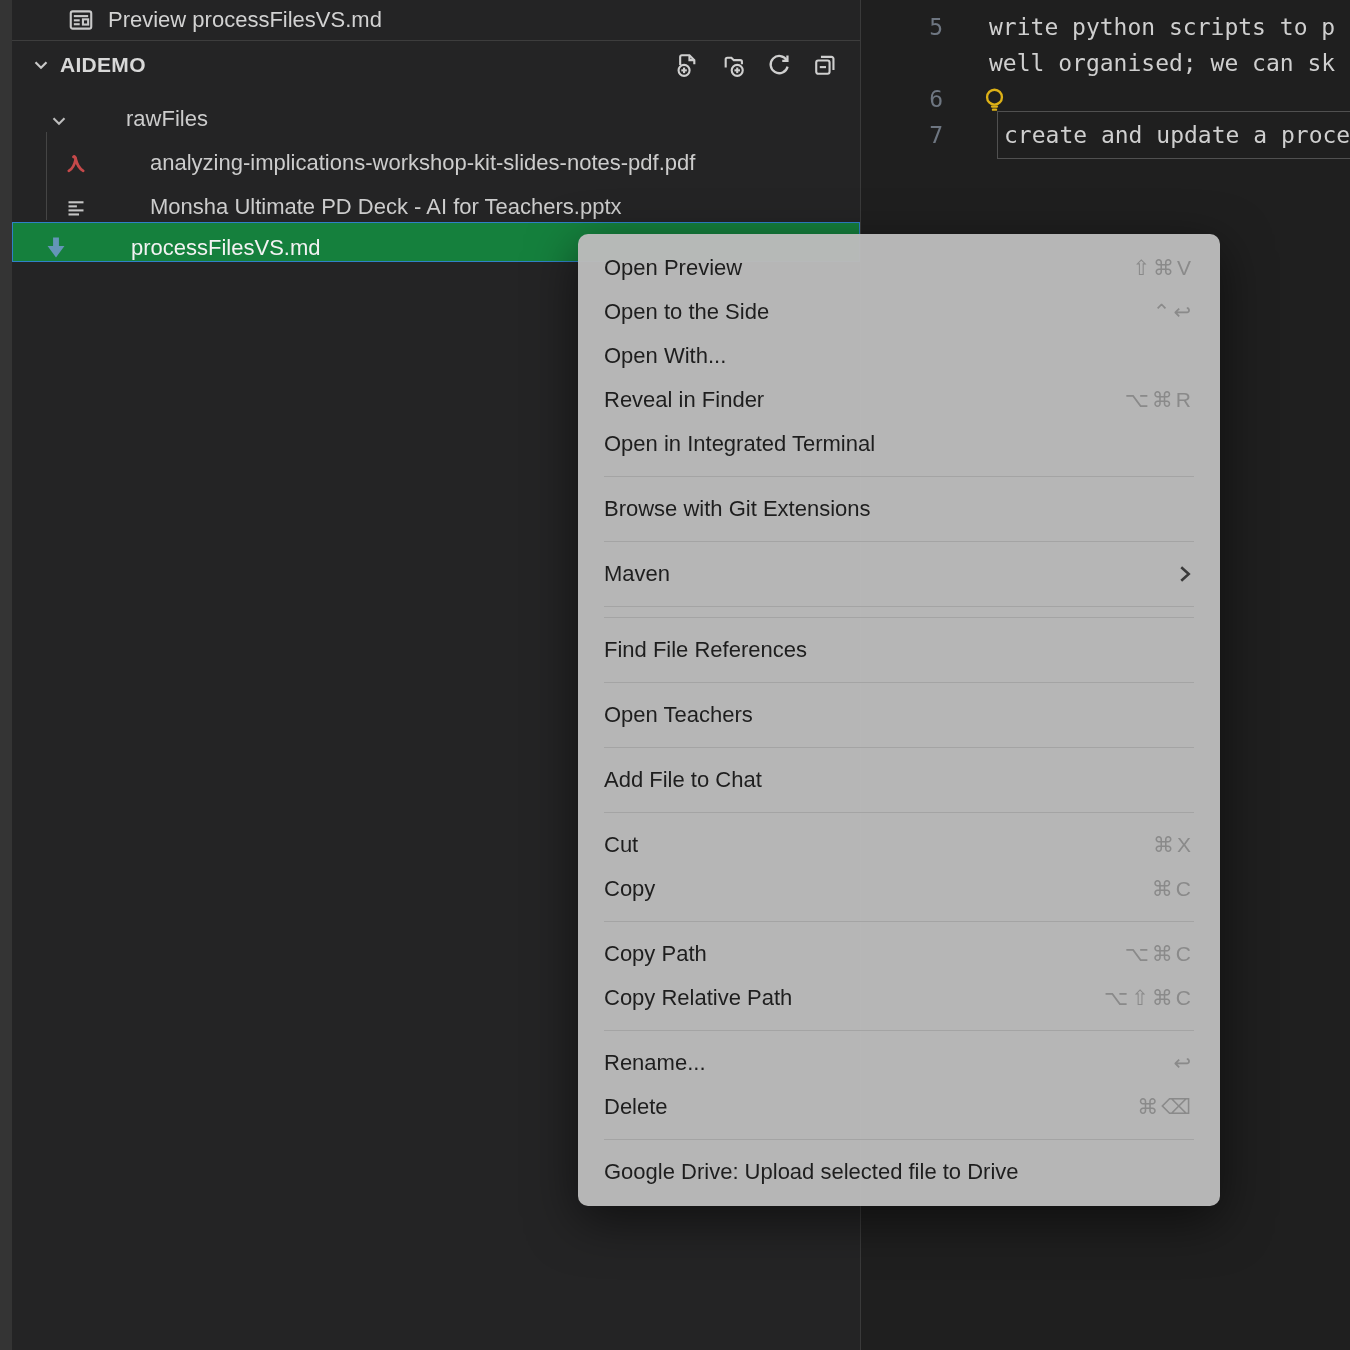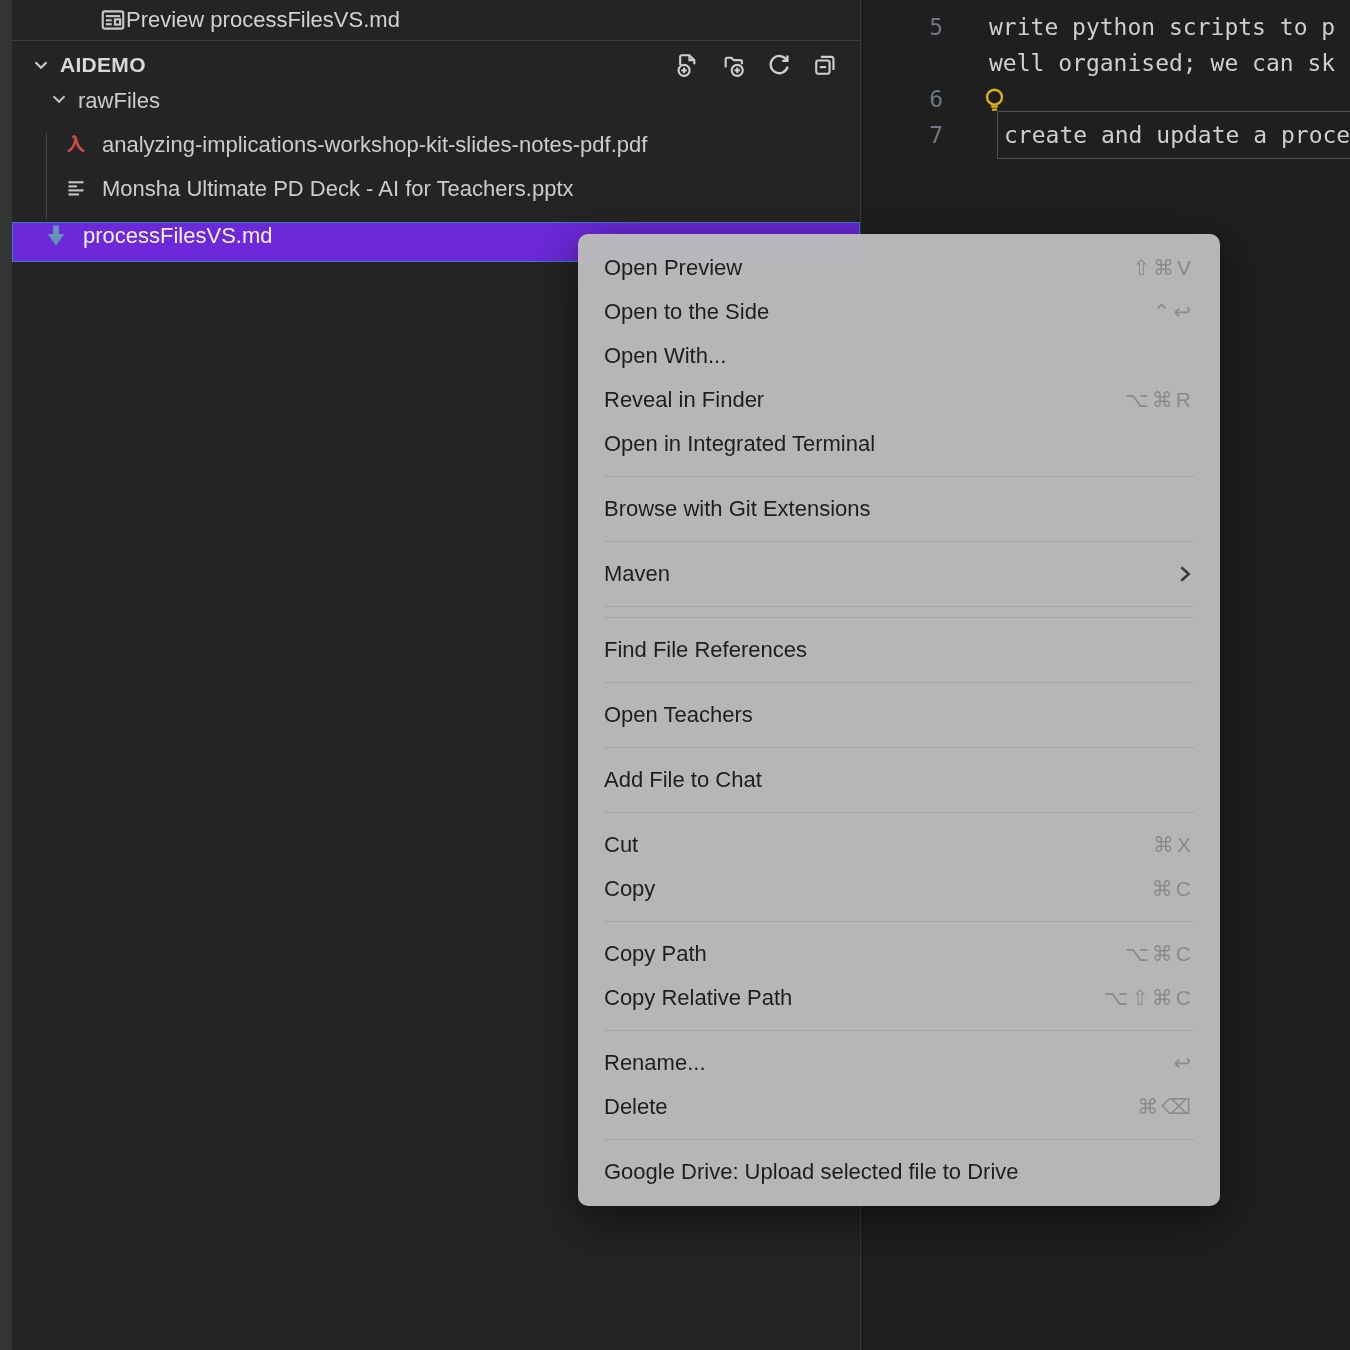--- a/index.html
+++ b/index.html
@@ -5,38 +5,38 @@
   * { margin:0; padding:0; box-sizing:border-box; }
   html,body { width:1350px; height:1350px; overflow:hidden; background:#1f1f1f;
               font-family:"Liberation Sans", sans-serif; }
   .stage { position:relative; width:1350px; height:1350px; }
 
   
   .activity-strip { position:absolute; left:0; top:0; width:12px; height:1350px; background:#343434; }
 
   
   .sidebar { position:absolute; left:12px; top:0; width:848px; height:1350px; background:#242425; }
-  .open-editors-row { height:41px; display:flex; align-items:center; padding-left:88px;
+  .open-editors-row { height:41px; display:flex; align-items:center; gap:14px; padding-left:56px;
                       border-bottom:1px solid #3d3d3d; }
   .open-editors-row .label { color:#d2d2d2; font-size:22px; }
 
   .section-header { height:47px; display:flex; align-items:center; padding-left:18px; position:relative; }
   .section-header .title { color:#d8d8d8; font-weight:bold; font-size:21px; margin-left:8px; letter-spacing:.3px; }
   .section-actions { position:absolute; right:22px; top:0; height:47px; display:flex; align-items:center; gap:20px; }
   .icon-btn { width:26px; height:26px; display:flex; align-items:center; justify-content:center; }
 
-  .tree-row { height:44px; display:flex; align-items:flex-start; color:#cccccc; font-size:22px; position:relative; }
+  .tree-row { height:44px; display:flex; align-items:flex-end; color:#cccccc; font-size:22px; position:relative;gap:48px; }
   .tree-row .chev { margin-right:8px; }
   .tree-row .fname { white-space:nowrap; }
   .row-rawfiles { padding-left:36px; }
   .row-child   { padding-left:52px; }
   .indent-guide { position:absolute; left:34px; top:0; bottom:0; width:1px; background:#454545; }
   .row-child .ficon { margin-right:14px; width:24px; display:flex; justify-content:center; }
 
-  .row-selected { height:40px; margin:2px 0; background:#6d28d9; border:1px solid #2f81c7;
+  .row-selected { height:40px; margin:2px 0; background:#15803d; border:1px solid #2f81c7;
                   padding-left:30px; color:#f2f2f2; }
   .row-selected .ficon { margin-right:14px; width:26px; display:flex; justify-content:center; }
 
   
   .editor { position:absolute; left:860px; top:0; width:490px; height:1350px; background:#1f1f1f;
             border-left:1px solid #3a3a3a; padding-top:9px; overflow:hidden;
             font-family:"DejaVu Sans Mono", monospace; }
   .code-row { height:36px; display:flex; align-items:center; }
   .lnum { width:82px; text-align:right; color:#6e7681; font-size:23px; flex:0 0 82px; }
   .ltext { margin-left:46px; color:#cfcfcf; font-size:23px; white-space:pre; }

